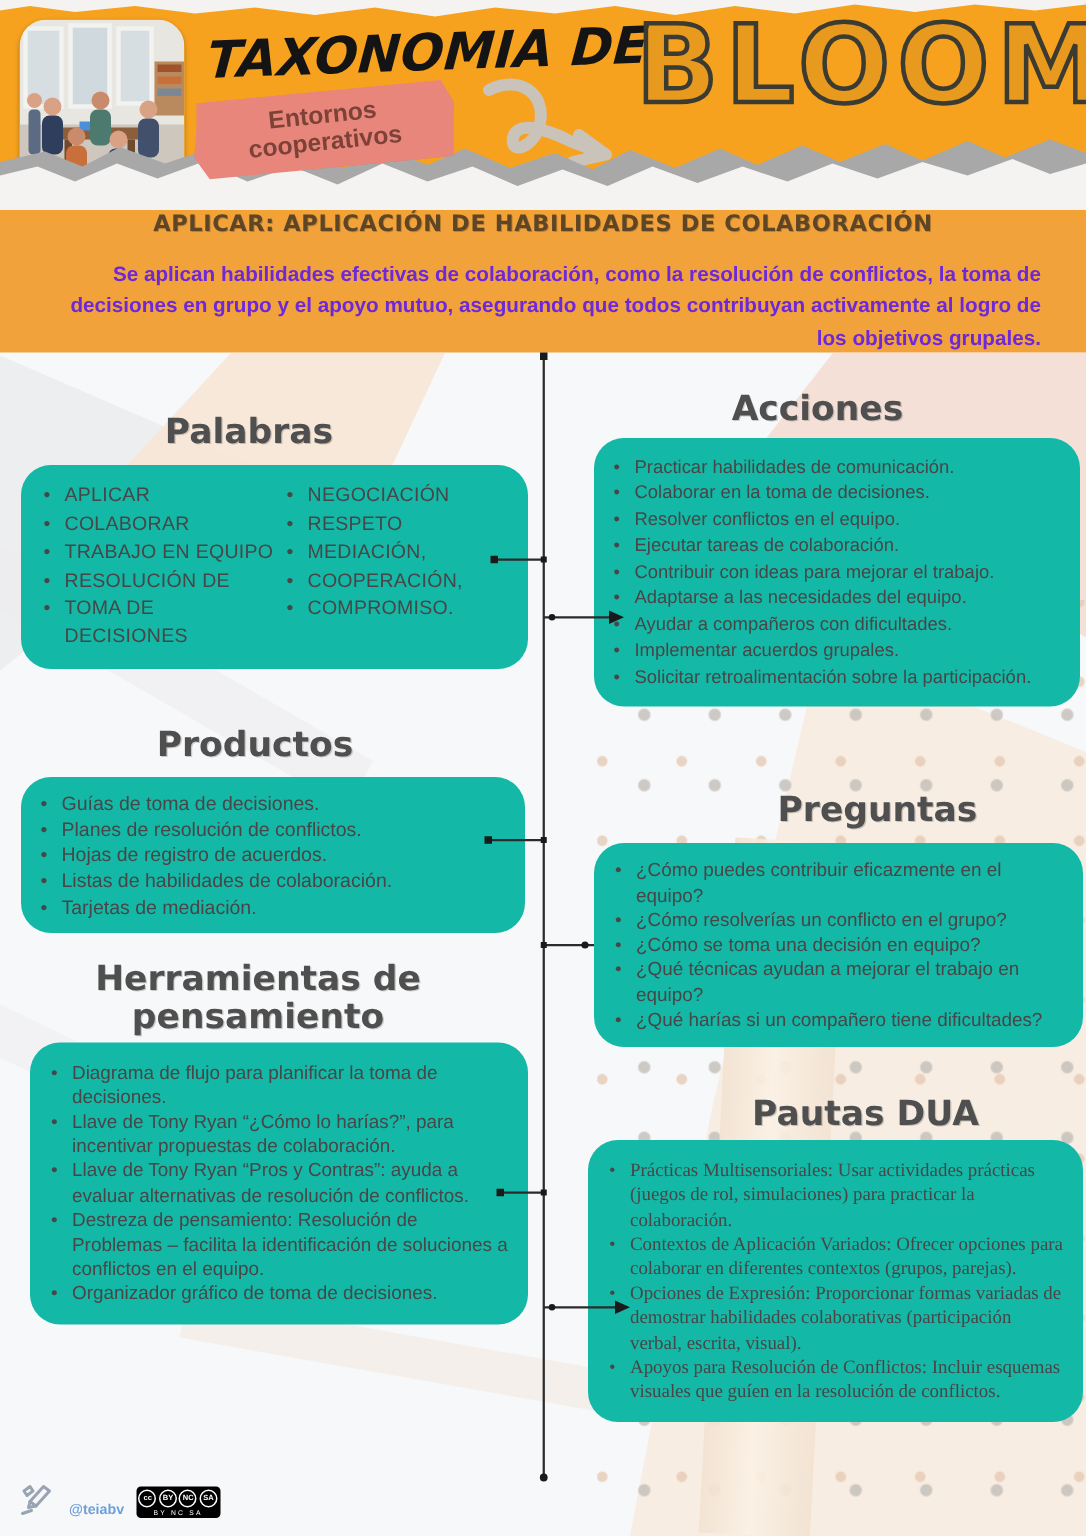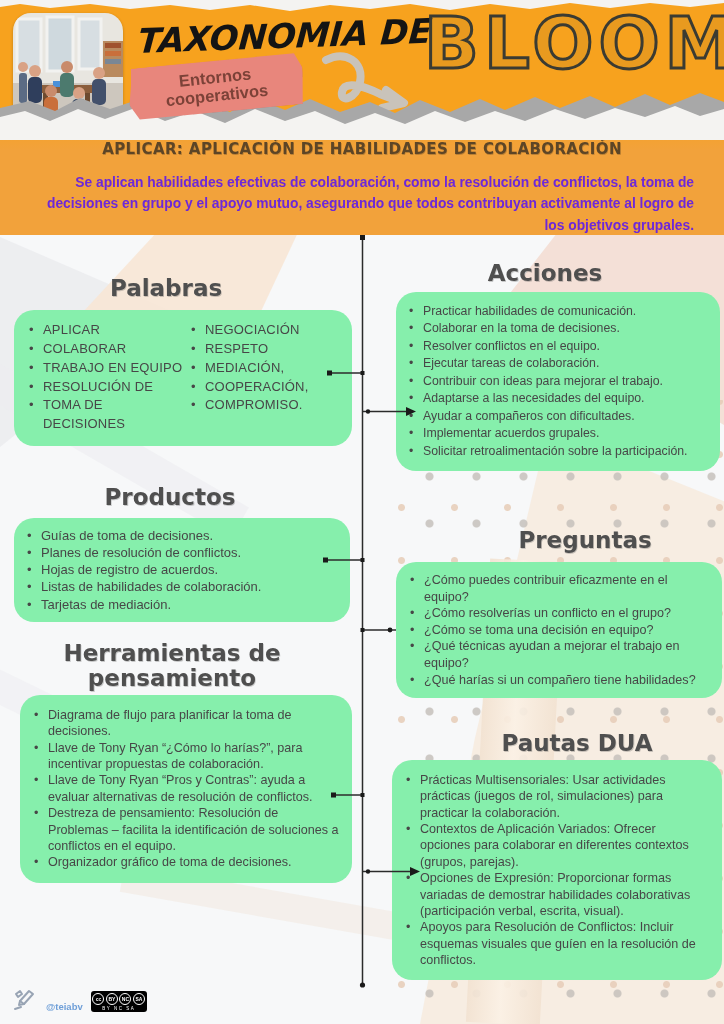--- a/index.html
+++ b/index.html
@@ -63,39 +63,39 @@
     font-family:"DejaVu Sans","Liberation Sans",sans-serif;
     font-weight:800;font-size:23px;line-height:1.08;color:#4F4F4F;
     text-shadow:.8px .8px 0 rgba(79,79,79,.28);}
   .t-palabras{left:56px;top:276px;width:220px;}
   .t-acciones{left:430px;top:261px;width:230px;}
   .t-productos{left:60px;top:485px;width:220px;}
   .t-preguntas{left:470px;top:528px;width:230px;}
   .t-herramientas{left:38px;top:641px;width:268px;}
   .t-pautas{left:462px;top:731px;width:230px;}
 
-  .box{position:absolute;z-index:2;background:#86efac;border-radius:20px;
+  .box{position:absolute;z-index:2;background:#14b8a6;border-radius:20px;
     color:#474747;}
   .box ul{margin:0;padding:0;list-style:none;}
   .box li{position:relative;padding-left:15px;}
   .box li::before{content:"\2022";position:absolute;left:1px;top:0;color:#474747;}
   .b-palabras{left:14px;top:310px;width:312px;padding:11px 12px 12px 14px;
     display:flex;gap:4px;}
   .b-palabras ul{font-size:13px;line-height:1.45;letter-spacing:.2px;}
   .b-palabras .col1{width:158px;flex:0 0 158px;}
   .b-palabras .col2{flex:1;}
   .b-acciones{left:396px;top:292px;width:300px;padding:11px 12px;}
   .b-acciones ul{font-size:12.3px;line-height:1.42;}
   .b-productos{left:14px;top:518px;width:312px;padding:9px 12px;}
   .b-productos ul{font-size:13px;line-height:1.32;}
   .b-preguntas{left:396px;top:562px;width:300px;padding:10px 13px;}
   .b-preguntas ul{font-size:12.6px;line-height:1.32;}
   .b-herramientas{left:20px;top:695px;width:306px;padding:12px 13px;}
   .b-herramientas ul{font-size:12.6px;line-height:1.3;}
-  .b-pautas{left:392px;top:760px;width:304px;padding:12px 13px;}
+  .b-pautas{left:392px;top:760px;width:304px;padding:12px 13px;font-family:Liberation Serif, serif;}
   .b-pautas ul{font-size:12.6px;line-height:1.3;}
 
   .connector-svg{position:absolute;left:0;top:0;width:724px;height:1024px;
     z-index:4;pointer-events:none;}
 
   
   .footer{position:absolute;left:12px;top:976px;height:36px;z-index:6;
     display:flex;align-items:flex-end;gap:8px;}
   .handle{font-size:9.5px;font-weight:700;color:#6F9FD8;}
   .cc-badge{width:50px;background:#000;border-radius:3px;padding:2px 3px 1px;
@@ -219,21 +219,21 @@
         <li>Listas de habilidades de colaboración.</li>
         <li>Tarjetas de mediación.</li>
       </ul>
   </div>
   <div class="box b-preguntas">
     <ul>
         <li>¿Cómo puedes contribuir eficazmente en el equipo?</li>
         <li>¿Cómo resolverías un conflicto en el grupo?</li>
         <li>¿Cómo se toma una decisión en equipo?</li>
         <li>¿Qué técnicas ayudan a mejorar el trabajo en equipo?</li>
-        <li>¿Qué harías si un compañero tiene habilidades?</li>
+        <li>¿Qué harías si un compañero tiene dificultades?</li>
       </ul>
   </div>
   <div class="box b-herramientas">
     <ul>
         <li>Diagrama de flujo para planificar la toma de decisiones.</li>
         <li>Llave de Tony Ryan “¿Cómo lo harías?”, para incentivar propuestas de colaboración.</li>
         <li>Llave de Tony Ryan “Pros y Contras”: ayuda a evaluar alternativas de resolución de conflictos.</li>
         <li>Destreza de pensamiento: Resolución de Problemas – facilita la identificación de soluciones a conflictos en el equipo.</li>
         <li>Organizador gráfico de toma de decisiones.</li>
       </ul>

